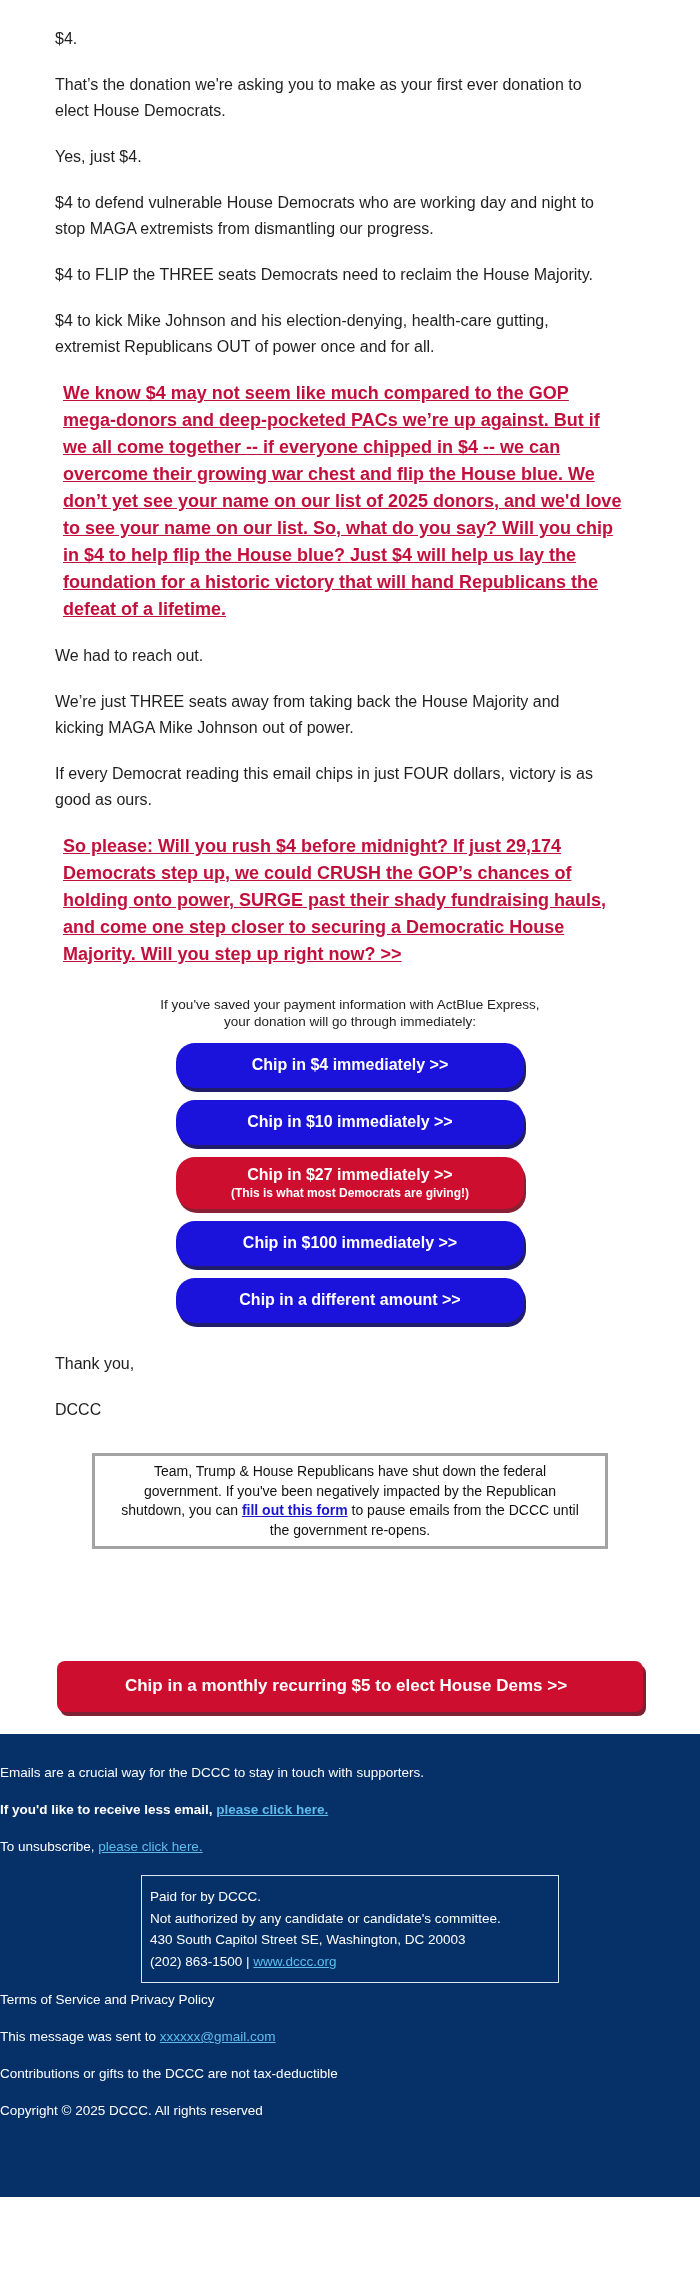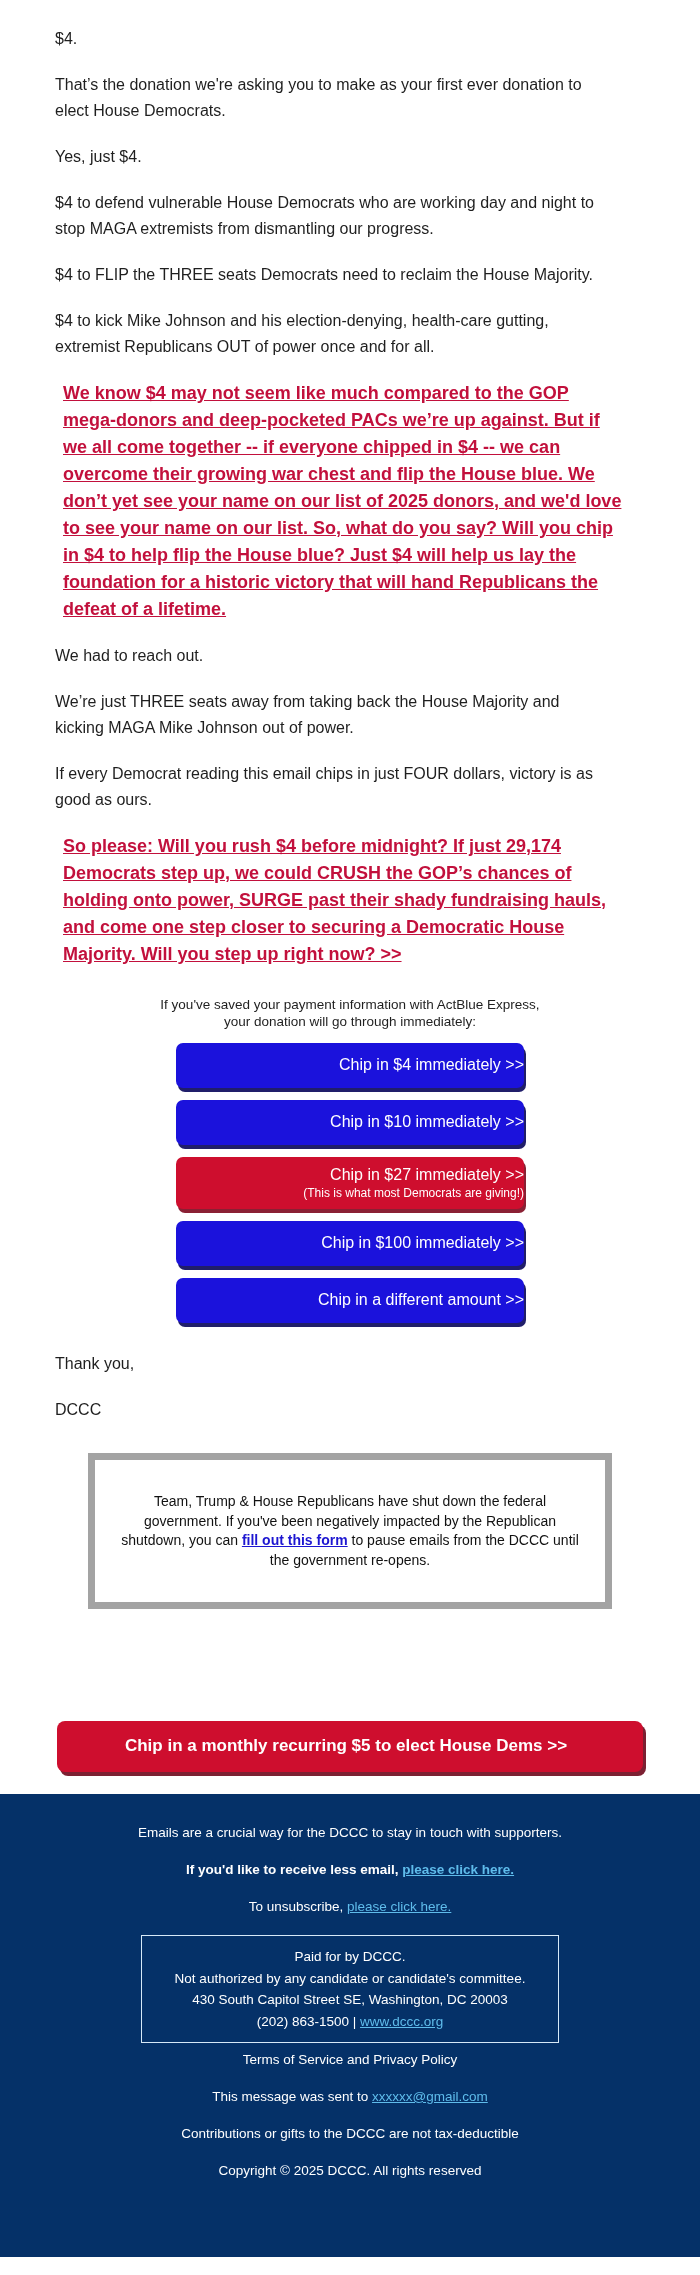--- a/index.html
+++ b/index.html
@@ -8,41 +8,41 @@
   .para { font-size:16px; line-height:26px; color:#1f1f1f; margin:0 0 20px 0; max-width:555px; }
   .para.bold { font-weight:normal; }
   .red-para { margin:0 0 20px 8px; max-width:560px; }
   .red-link {
     color:#C2103C; font-weight:bold; font-size:18px; line-height:27px;
     text-decoration:underline; cursor:pointer; display:inline;
   }
   .actblue-note { text-align:center; font-size:13.5px; line-height:17px; color:#1f1f1f; margin:28px 0 13px 0; }
   .btn-stack { width:348px; margin:0 auto; }
   .donate-btn {
-    display:block; text-align:right; border-radius:7px; color:#ffffff; font-weight:normal;
+    display:block; text-align:center; border-radius:19px; color:#ffffff; font-weight:bold;
     font-size:16px; text-decoration:none; cursor:pointer; margin-bottom:12px; padding:13px 0 14px 0;
   }
   .donate-btn.blue { background:#1B12DC; box-shadow:2px 4px 0 rgba(8,6,90,0.9); }
   .donate-btn.red  { background:#CE0E2E; box-shadow:2px 4px 0 rgba(125,8,30,0.9); padding:8px 0 9px 0; }
   .donate-btn.red .main { display:block; font-size:16px; line-height:20px; }
   .donate-btn.red .sub  { display:block; font-size:12px; line-height:14px; margin-top:1px; }
   .signoff { margin-top:28px; }
   .shutdown-box {
-    width:470px; margin:30px auto 0 auto; border:7px solid #a3a3a3; background:#ffffff;
-    padding:32px 20px; text-align:center; font-size:14px; line-height:19.5px; color:#111111;
+    width:470px; margin:30px auto 0 auto; border:3px solid #a3a3a3; background:#ffffff;
+    padding:6px 20px; text-align:center; font-size:14px; line-height:19.5px; color:#111111;
   }
   .form-link { color:#1D16D1; font-weight:bold; text-decoration:underline; cursor:pointer; }
   .monthly-btn {
     display:block; width:578px; margin:112px auto 22px auto; text-align:center;
     background:#CE0E2E; border-radius:8px; padding:15px 8px 16px 0;
     color:#ffffff; font-weight:bold; font-size:17px; text-decoration:none; cursor:pointer;
     box-shadow:3px 4px 0 rgba(110,8,28,0.9);
   }
   .footer {
-    background:#053168; color:#ffffff; text-align:center;
+    background:#053168; color:#ffffff; text-align:left;
     padding:30px 0 58px 0; font-size:13.5px;
   }
   .f-line { margin:0 0 19px 0; line-height:18px; }
   .f-link { color:#5FBCEB; text-decoration:underline; cursor:pointer; }
   .terms-link { color:#ffffff; text-decoration:none; cursor:pointer; }
   .paid-box {
     width:400px; margin:8px auto 8px auto; border:1px solid #D7E9F7;
     padding:10px 8px; line-height:21.5px; font-size:13.5px;
   }
 </style>

